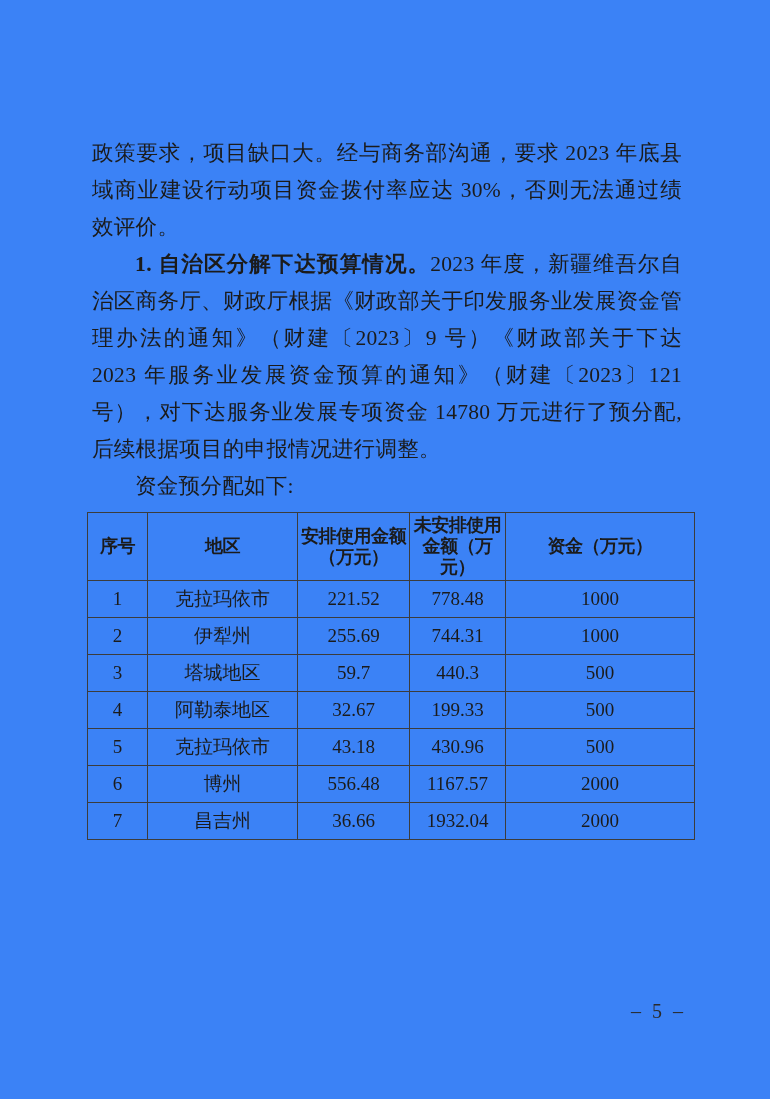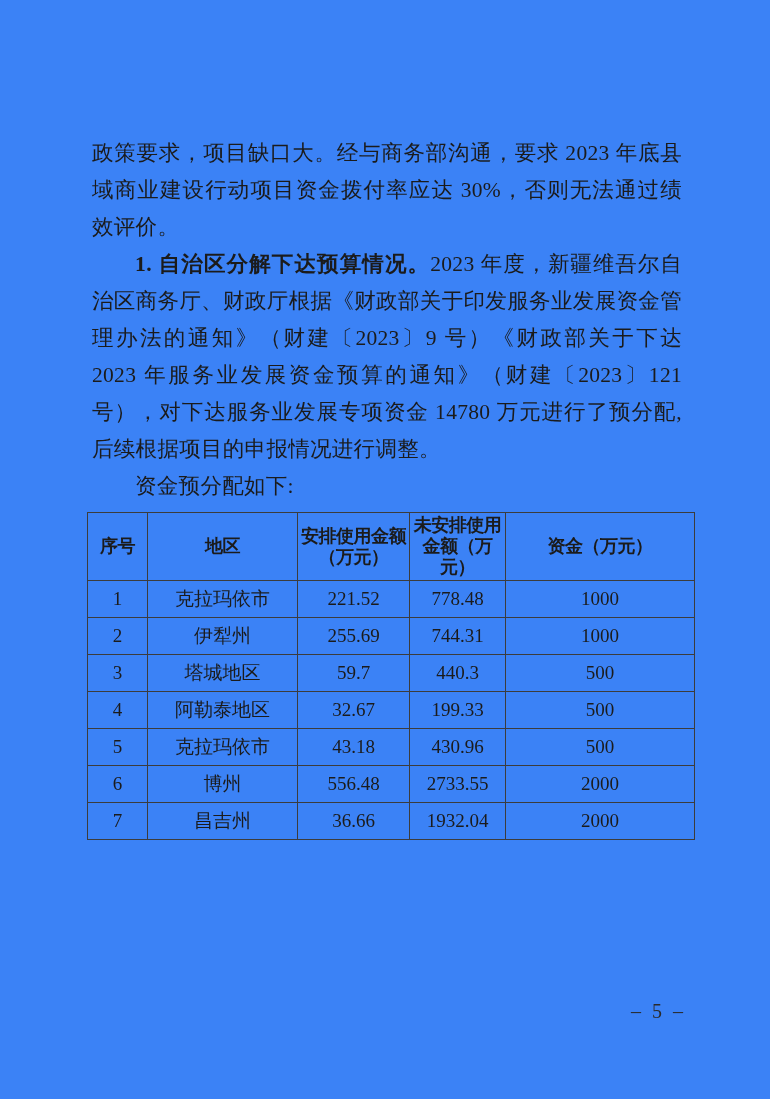--- a/index.html
+++ b/index.html
@@ -140,21 +140,21 @@
             <td>5</td>
             <td>克拉玛依市</td>
             <td>43.18</td>
             <td>430.96</td>
             <td>500</td>
           </tr>
           <tr>
             <td>6</td>
             <td>博州</td>
             <td>556.48</td>
-            <td>2733.55</td>
+            <td>1167.57</td>
             <td>2000</td>
           </tr>
           <tr>
             <td>7</td>
             <td>昌吉州</td>
             <td>36.66</td>
             <td>1932.04</td>
             <td>2000</td>
           </tr>
         </tbody>

